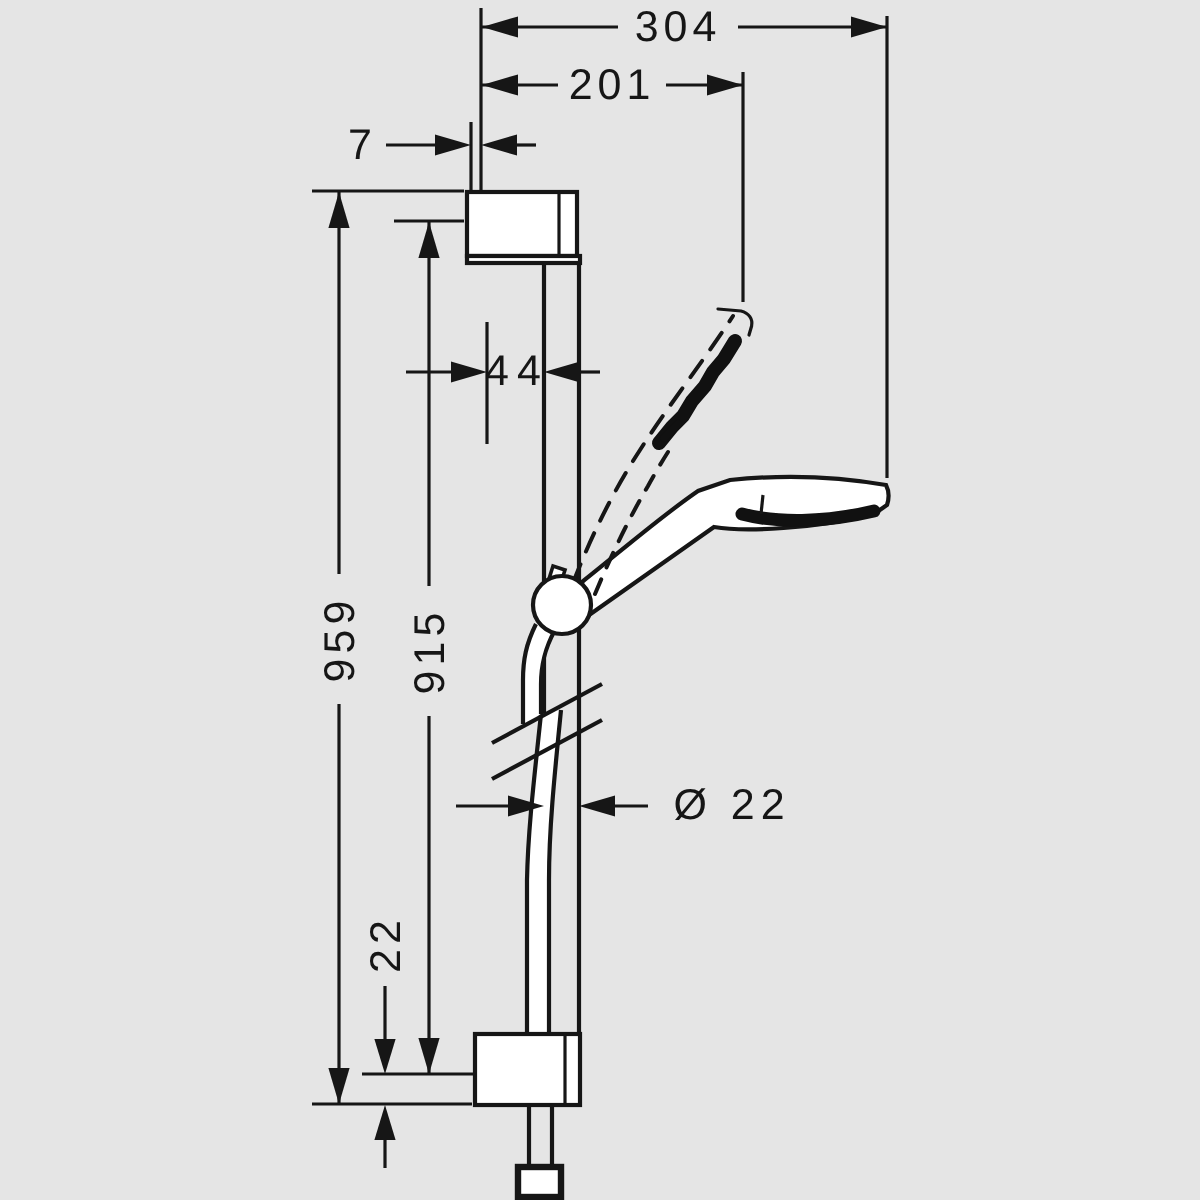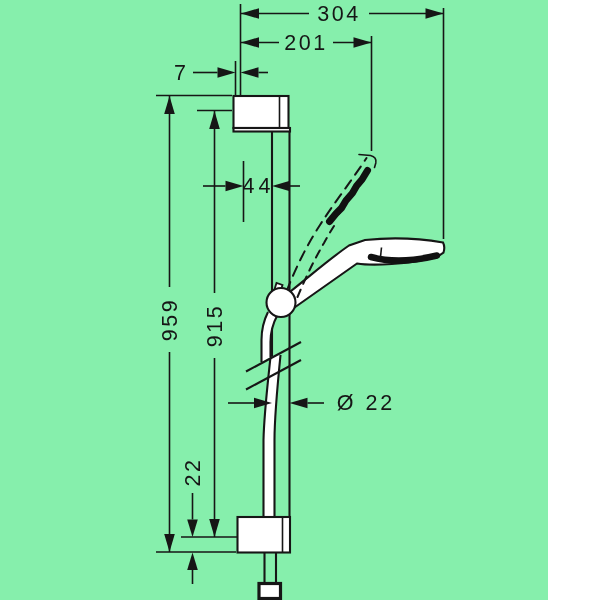--- a/index.html
+++ b/index.html
@@ -4,23 +4,23 @@
 <style>
   html, body {
     margin: 0;
     padding: 0;
     width: 600px;
     height: 600px;
     background: #ffffff;
     overflow: hidden;
   }
   .canvas-wrap {
-    width: 548px;
+    width: 600px;
     height: 600px;
-    background: #86efac;
+    background: #e5e5e5;
   }
   svg { display: block; }
   .ln   { stroke: #161616; stroke-width: 1.6; fill: none; }
   .obj  { stroke: #161616; stroke-width: 2.1; fill: #ffffff; }
   .objln{ stroke: #161616; stroke-width: 2.1; fill: none; }
   .thick{ stroke: #161616; stroke-width: 3.2; fill: #ffffff; }
   .arrow{ fill: #161616; stroke: none; }
   .dash-outline { stroke: #161616; stroke-width: 2; fill: none; stroke-dasharray: 10 7; stroke-linecap: round; }
   .dash-inner   { stroke: #161616; stroke-width: 2; fill: none; stroke-dasharray: 8 6.5; stroke-linecap: round; }
   .spray { stroke: #111111; fill: none; stroke-linecap: round; }

